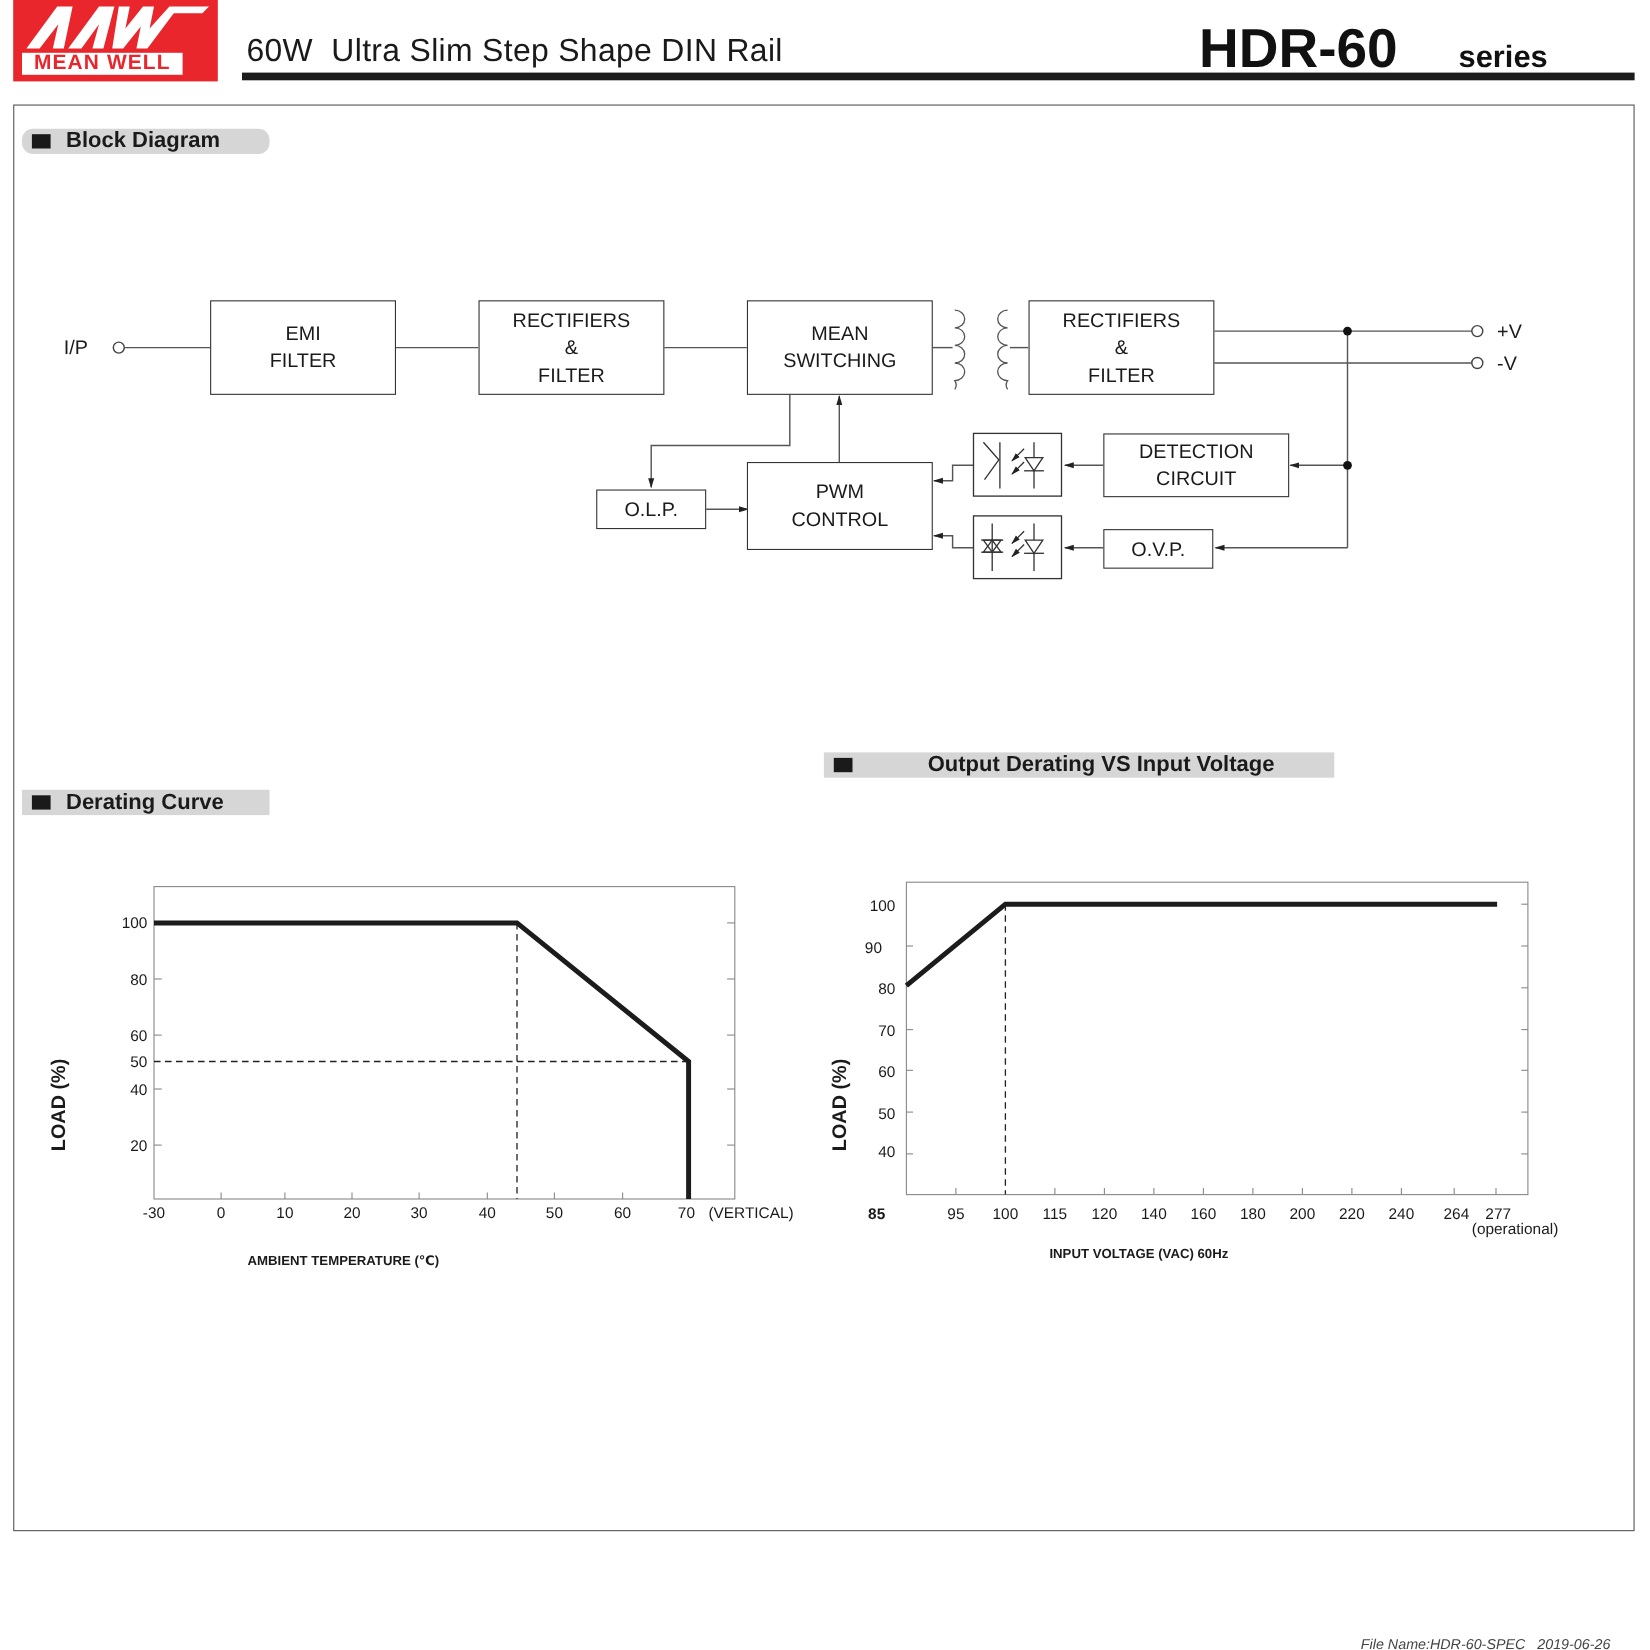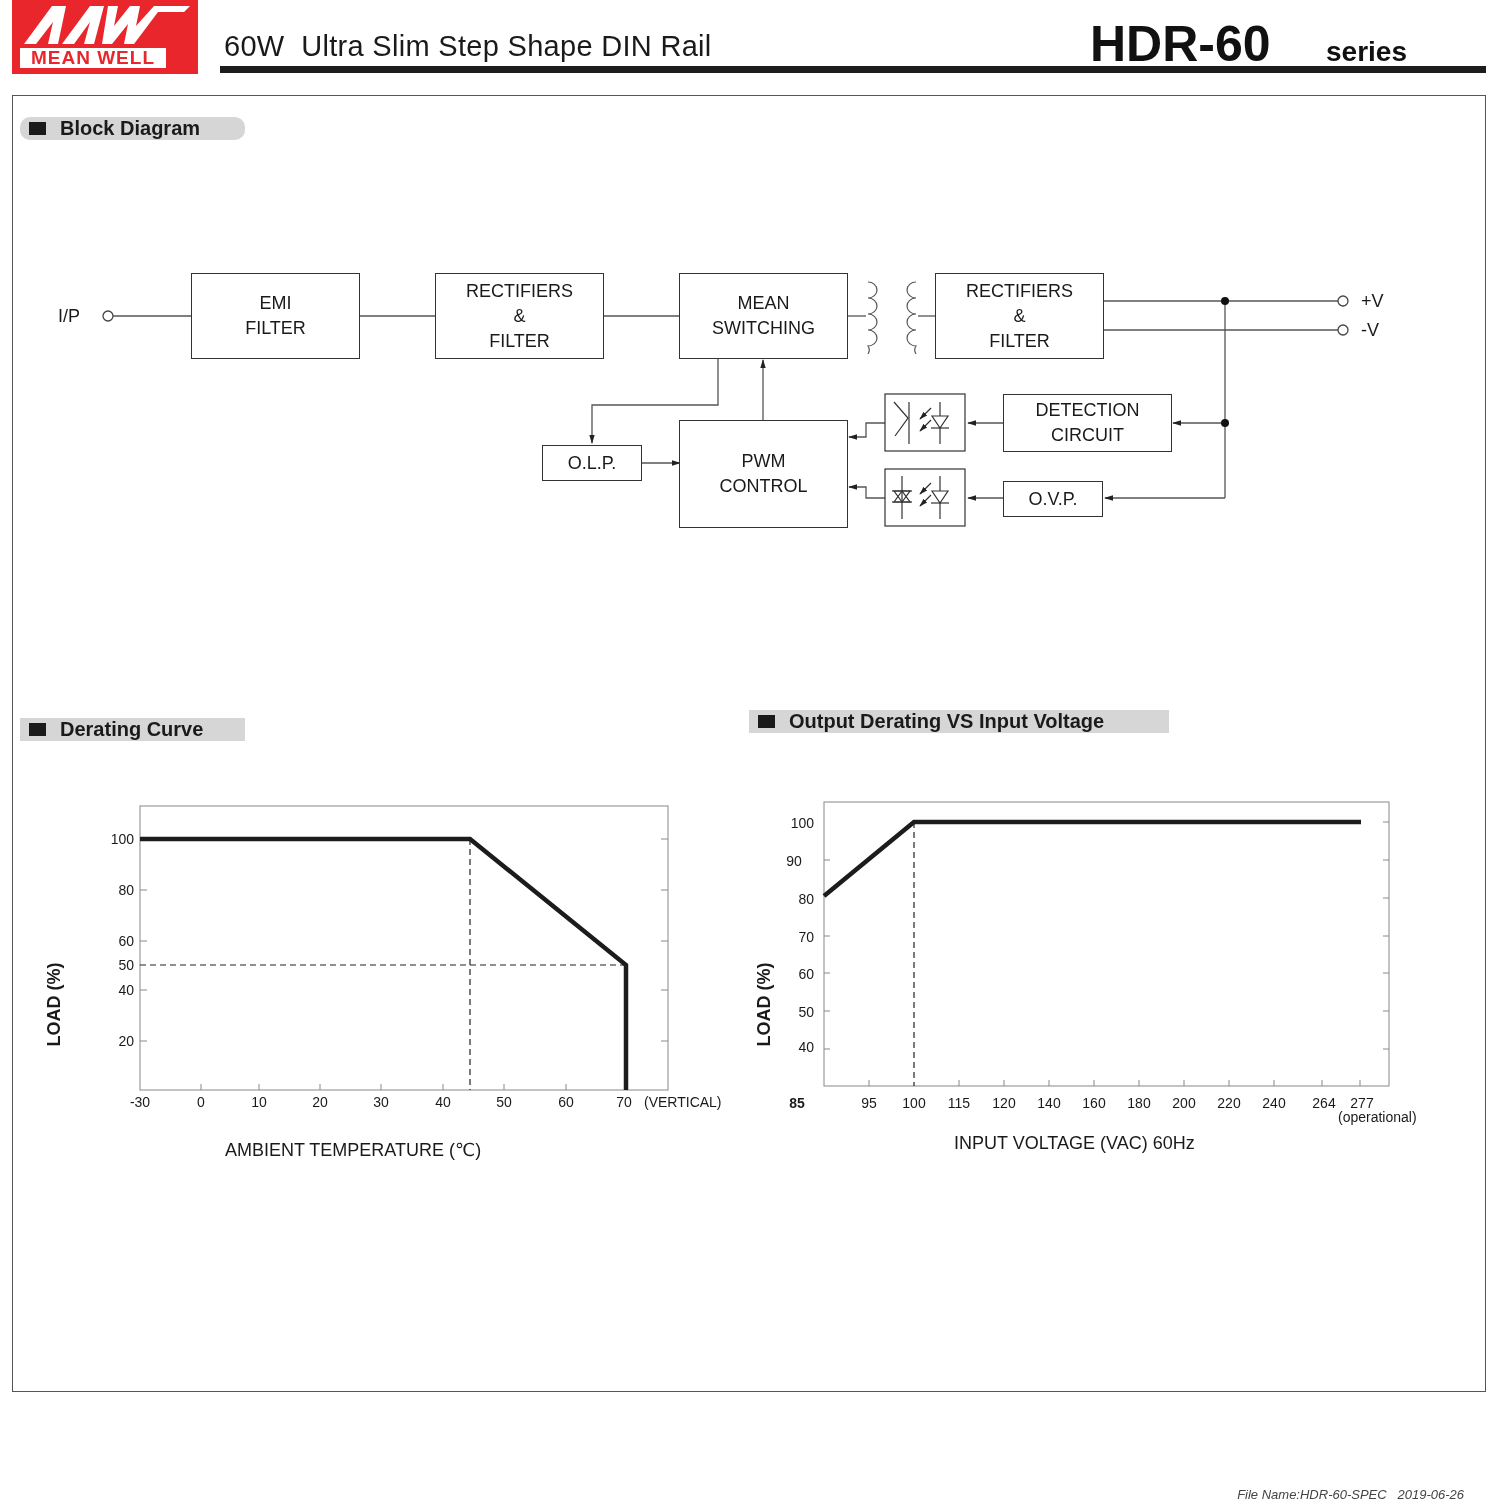--- a/index.html
+++ b/index.html
@@ -23,21 +23,21 @@
          line-height: 23px; color: #1a1a1a; box-sizing: border-box; padding-left: 40px; }
   .sec .sq { position: absolute; left: 9px; top: 5px; width: 17px; height: 13px; background: #1a1a1a; }
   
   .blk { position: absolute; border: 1px solid #333; box-sizing: border-box; background: #fff;
          display: flex; flex-direction: column; align-items: center; justify-content: center;
          font-size: 18px; line-height: 25px; color: #1a1a1a; text-align: center; }
   .lbl { position: absolute; font-size: 18px; color: #1a1a1a; white-space: nowrap; }
   .tick { position: absolute; font-size: 14px; color: #1a1a1a; white-space: nowrap; }
   .tick.r { text-align: right; width: 40px; }
   .tick.c { text-align: center; width: 50px; transform: translateX(-25px); }
-  .axis-title { position: absolute; font-size: 18px; font-weight: normal; color: #1a1a1a; white-space: nowrap; }
+  .axis-title { position: absolute; font-size: 12px; font-weight: bold; color: #1a1a1a; white-space: nowrap; }
   .ylab { position: absolute; font-size: 18px; font-weight: bold; transform: rotate(-90deg);
           transform-origin: center center; white-space: nowrap; }
   .footer { right: 36px; top: 1487px; font-size: 13px; font-style: italic; color: #444; white-space: pre; }
   svg.overlay { position: absolute; left: 0; top: 0; }
 </style>
 </head>
 <body>
 
 <div class="abs logo">
   <svg class="abs logo-mw" viewBox="0 0 186 44">
@@ -55,21 +55,21 @@
 <div class="abs frame"></div>
 
 <div class="abs sec" style="left:20px; top:117px; width:225px;border-radius:10px;">
   <span class="sq"></span>
   <span>Block Diagram</span>
 </div>
 <div class="abs sec" style="left:20px; top:718px; width:225px;">
   <span class="sq"></span>
   <span>Derating Curve</span>
 </div>
-<div class="abs sec" style="left:749px; top:710px; width:420px;">
+<div class="abs sec" style="left:749px; top:684px; width:464px;text-align:center;">
   <span class="sq"></span>
   <span>Output Derating VS Input Voltage</span>
 </div>
 
 <svg class="overlay" width="1500" height="1500">
   <defs>
     <marker id="arr" viewBox="0 0 10 10" refX="9" refY="5" markerWidth="7" markerHeight="7" orient="auto-start-reverse">
       <path d="M0,2 L10,5 L0,8 z" fill="#222"></path>
     </marker>
   </defs>
@@ -158,21 +158,21 @@
   <span>SWITCHING</span>
 </div>
 <div class="blk" style="left:935px; top:273px; width:169px; height:86px;">
   <span>RECTIFIERS</span>
   <span>&amp;</span>
   <span>FILTER</span>
 </div>
 <div class="blk" style="left:542px; top:445px; width:100px; height:36px;">
   <span>O.L.P.</span>
 </div>
-<div class="blk" style="left:679px; top:420px; width:169px; height:108px;">
+<div class="blk" style="left:679px; top:420px; width:169px; height:80px;">
   <span>PWM</span>
   <span>CONTROL</span>
 </div>
 <div class="blk" style="left:1003px; top:394px; width:169px; height:58px;">
   <span>DETECTION</span>
   <span>CIRCUIT</span>
 </div>
 <div class="blk" style="left:1003px; top:481px; width:100px; height:36px;">
   <span>O.V.P.</span>
 </div>

